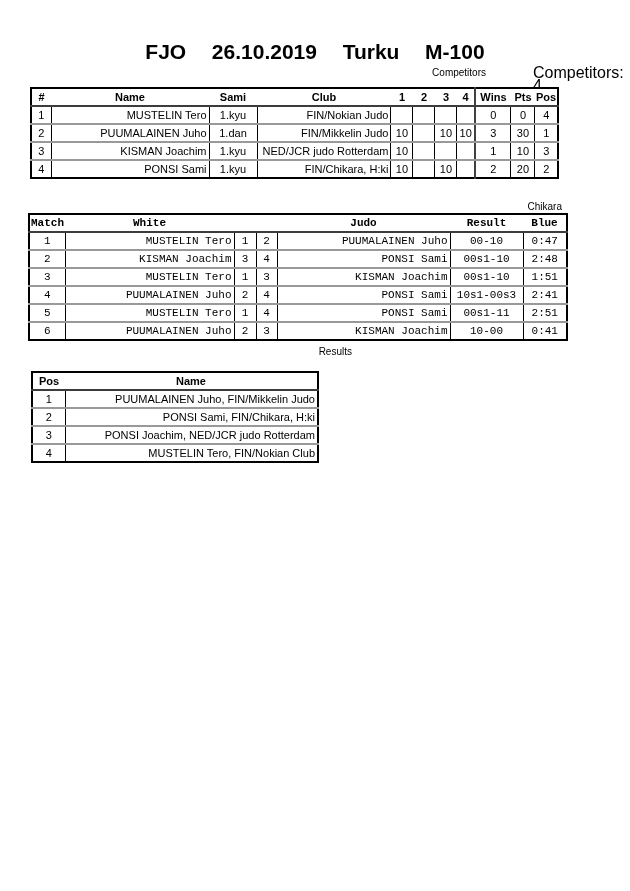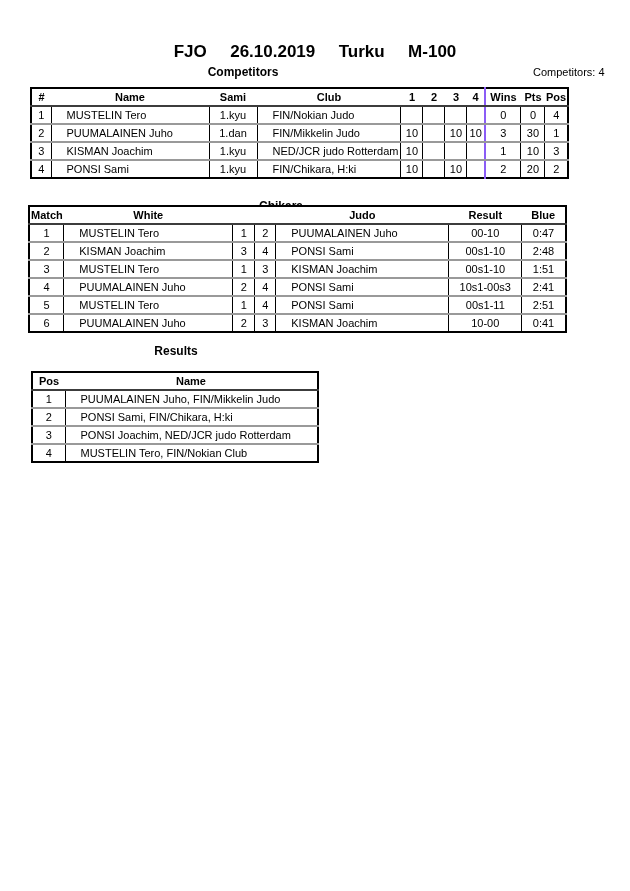--- a/index.html
+++ b/index.html
@@ -7,46 +7,46 @@
     width: 630px; height: 891px;
     background: #ffffff;
     font-family: "Liberation Sans", sans-serif;
     color: #000000;
     position: relative;
     overflow: hidden;
   }
   .page-title {
     position: absolute; top: 41px; left: 0; width: 630px;
     text-align: center;
-    font-size: 17px; font-weight: bold;
+    font-size: 21px; font-weight: bold;
     white-space: pre; word-spacing: 7px;
     line-height: 22px;
   }
   .sec-label {
     position: absolute;
-    font-size: 12px; font-weight: bold; line-height: 13px;
-    text-align: center;
+    font-size: 10px; font-weight: normal; line-height: 13px;
+    text-align: right;
   }
   #competitors-label { top: 66px; left: 0; width: 486px; }
   #matches-label     { top: 200px; left: 0; width: 562px; }
   #results-label     { top: 345px; left: 0; width: 352px; }
   #competitors-count {
     position: absolute; top: 66px; left: 533px;
-    font-size: 11px; line-height: 13px;
+    font-size: 16px; line-height: 13px;
   }
   table.sheet {
     position: absolute;
     border-collapse: collapse;
     table-layout: fixed;
     border: 2px solid #000000;
     background: #ffffff;
     font-size: 11px;
   }
   #competitors-table { left: 30px; top: 87px; }
-  #matches-table     { left: 28px; top: 205px; }
+  #matches-table     { left: 28px; top: 213px; font-family: Liberation Mono, monospace; }
   #results-table     { left: 31px; top: 371px; }
   .sheet th {
     font-weight: bold;
     border: none;
     border-bottom: 2px solid #3c3c3c;
     height: 16px; line-height: 16px;
     padding: 0 1px;
     text-align: center;
     white-space: nowrap;
     overflow: visible;
@@ -55,22 +55,22 @@
     border-right: 1px solid #000000;
     border-bottom: 2px solid #999999;
     height: 16px; line-height: 16px;
     padding: 0 2px;
     white-space: nowrap;
     overflow: hidden;
     text-align: center;
   }
   .sheet tr td:last-child { border-right: none; }
   .sheet tr:last-child td { border-bottom: none; }
-  .sheet td.l, .sheet th.l { text-align: left; padding-left: 15px; }
-  .sheet td.thickL, .sheet th.thickL { border-left: 2px solid #8b5cf6; }
+  .sheet td.l, .sheet th.l { text-align: right; padding-left: 5px; }
+  .sheet td.thickL, .sheet th.thickL { border-left: 2px solid #404040; }
 </style>
 </head>
 <body>
 
 <div class="page-title">FJO  26.10.2019  Turku  M-100</div>
 
 <div class="sec-label" id="competitors-label">Competitors</div>
 <div id="competitors-count">Competitors: 4</div>
 
 <table class="sheet" id="competitors-table">

